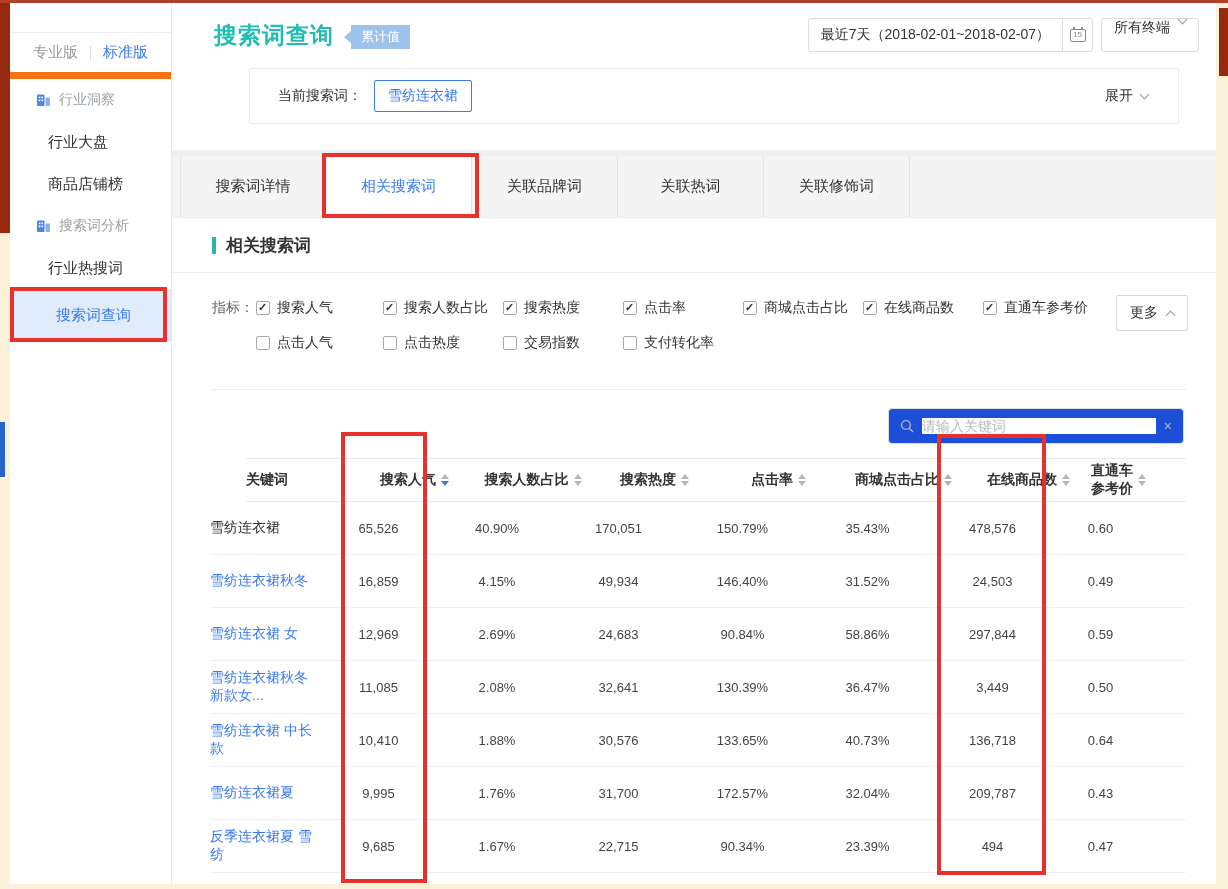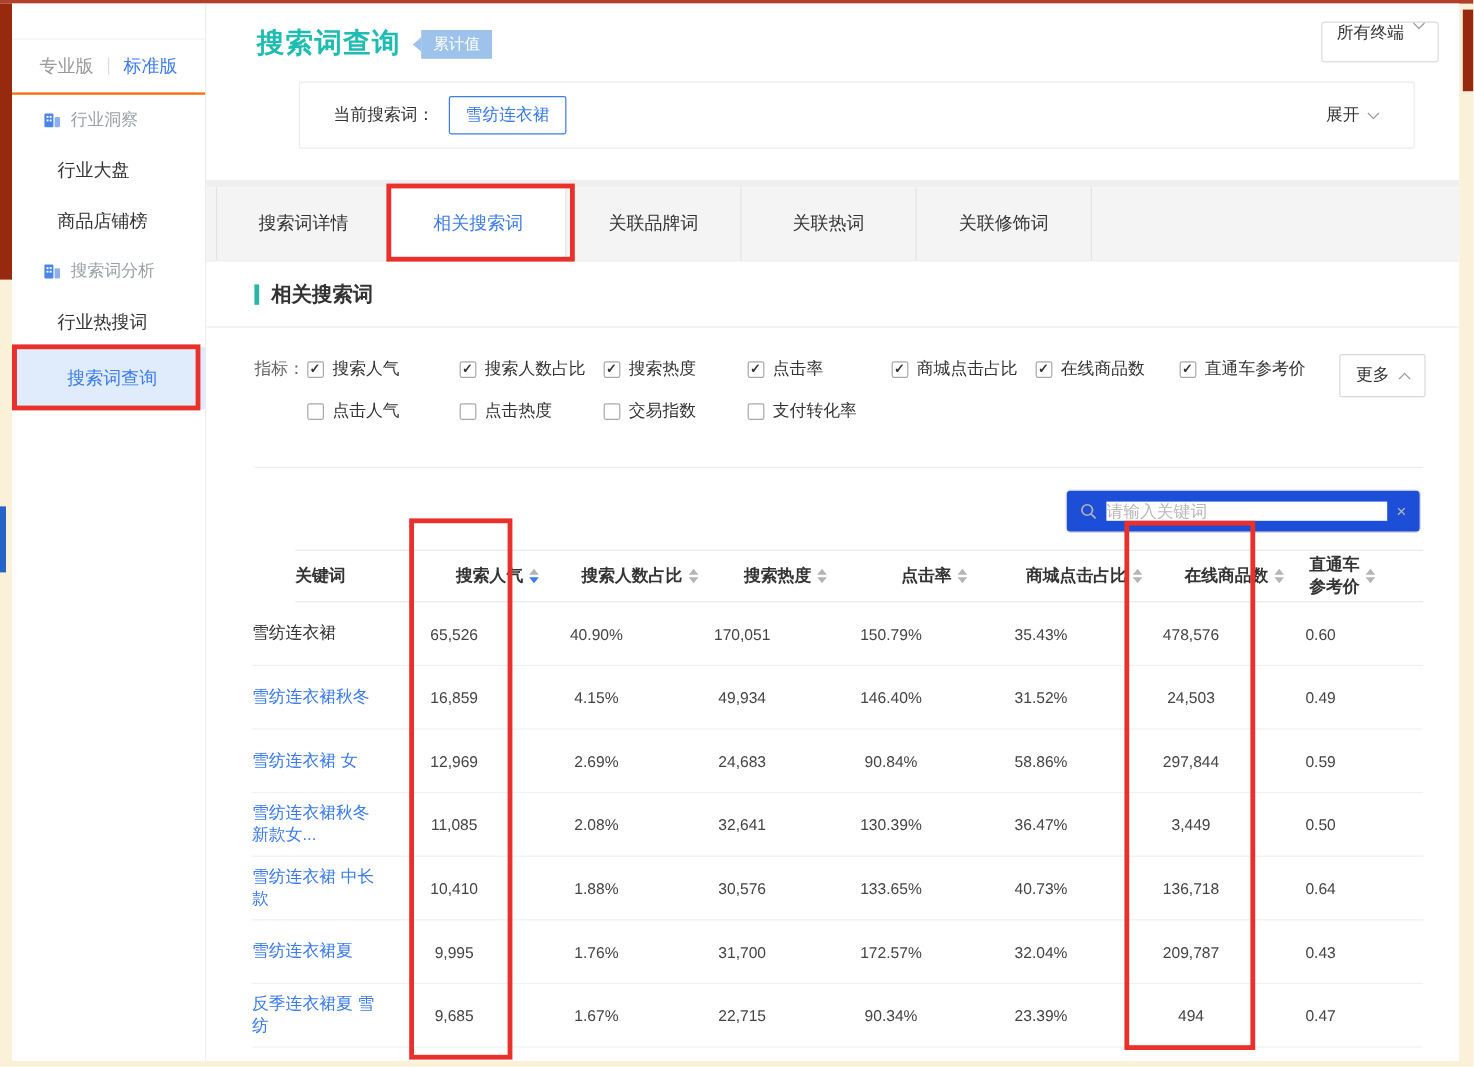--- a/index.html
+++ b/index.html
@@ -12,21 +12,21 @@
   .deco-top { position: absolute; left: 0; top: 0; width: 100%; height: 3px; background: #b04028; }
   .deco-left-red { position: absolute; left: 0; top: 3px; width: 10px; height: 230px; background: #97290f; }
   .deco-left-blue { position: absolute; left: 0; top: 422px; width: 5px; height: 55px; background: #2563c9; }
   .deco-right-red { position: absolute; right: 0; top: 8px; width: 9px; height: 68px; background: #97290f; }
 
   .window { position: absolute; left: 10px; top: 3px; right: 12px; bottom: 5px; background: #fff; display: flex; overflow: hidden; }
 
   
   .sidebar { width: 162px; border-right: 1px solid #e9e9e9; display: flex; flex-direction: column; background: #fff; flex: none; }
   .sb-top { height: 30px; border-bottom: 1px solid #f0f0f0; }
-  .sb-tabs { height: 46px; display: flex; align-items: center; justify-content: center; gap: 12px; border-bottom: 2px solid #f97316; font-size: 15px; }
+  .sb-tabs { height: 46px; display: flex; align-items: center; justify-content: center; gap: 12px; border-bottom: 7px solid #f97316; font-size: 15px; }
   .sb-tab { color: #999; cursor: pointer; }
   .sb-tab.active { color: #3a7bf0; }
   .sb-sep { width: 1px; height: 14px; background: #ddd; }
   .sb-item { height: 42px; display: flex; align-items: center; font-size: 14px; }
   .sb-item.group { padding-left: 26px; color: #9aa0a6; gap: 8px; }
   .sb-item.item { padding-left: 38px; color: #333; font-size: 15px; cursor: pointer; }
   .sb-item.item.selected { height: 52px; background: #e0ebfb; border-left: 4px solid #2e6bd6; padding-left: 42px; color: #3a7bf0; }
   .sb-icon { display: inline-flex; }
 
   
@@ -170,20 +170,28 @@
 
     <main class="main">
       <section class="hdr">
         <div class="hdr-row1">
           <h1 class="title">搜索词查询</h1>
           <span class="badge">
             <i class="badge-arrow"></i>
             <span class="badge-text">累计值</span>
           </span>
           <div class="hdr-right">
+            <div class="date-box">
+              <span class="date-text">最近7天（2018-02-01~2018-02-07）</span>
+              <span class="cal-seg">
+                <span class="cal">
+                  <span class="cal-day">15</span>
+                </span>
+              </span>
+            </div>
             <div class="terminal-box">
               <span>所有终端</span>
               <i class="chev"></i>
             </div>
           </div>
         </div>
         <div class="cur-box">
           <span class="cur-label">当前搜索词：</span>
           <span class="cur-chip">雪纺连衣裙</span>
           <span class="expand">

